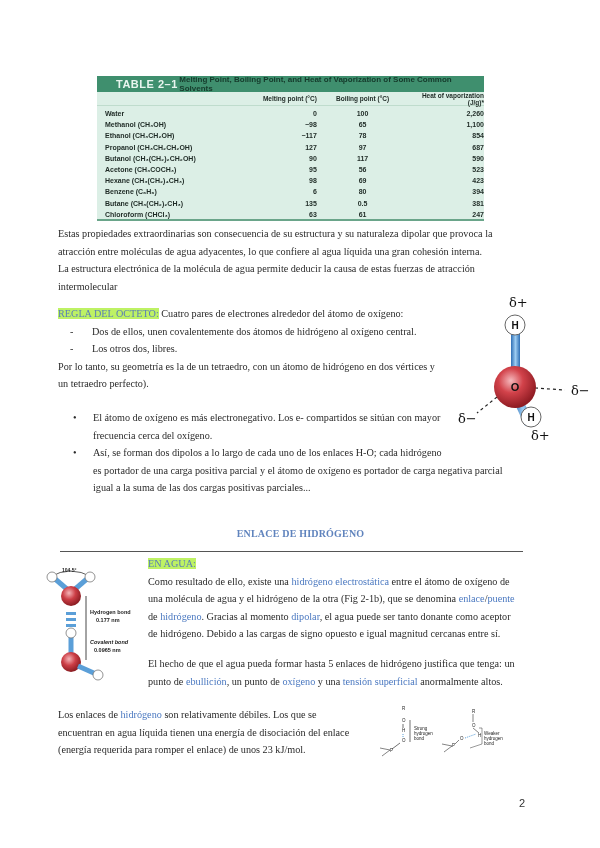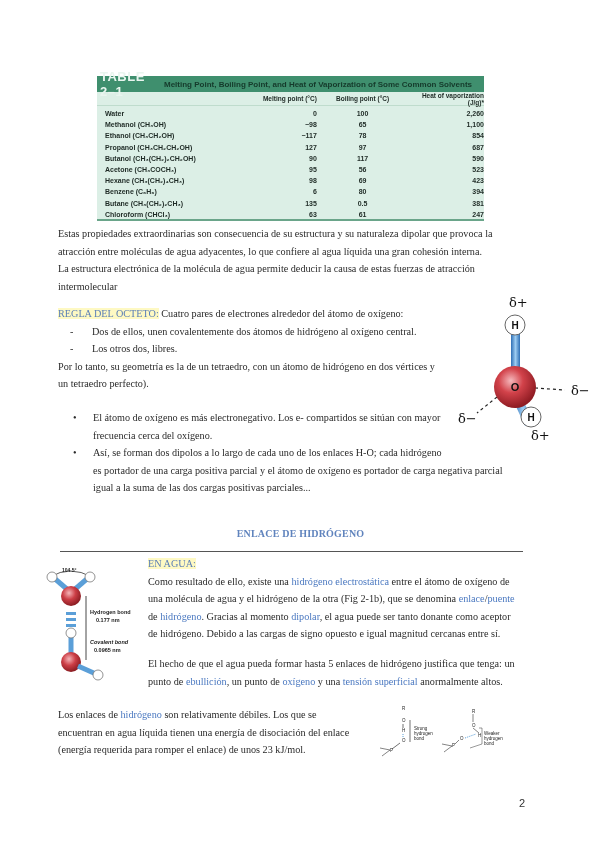--- a/index.html
+++ b/index.html
@@ -3,32 +3,32 @@
 <meta charset="utf-8">
 <style>
   html, body { margin:0; padding:0; background:#ffffff; }
   body { width:600px; height:848px; position:relative; overflow:hidden;
          font-family:"Liberation Serif", "DejaVu Serif", serif; color:#2a2a2a; }
   .abs { position:absolute; }
   
   .tbl { left:97px; top:76px; width:387px; height:145px; background:#dcefe6;
          font-family:"Liberation Sans", sans-serif; font-size:7px; color:#1e2a25; }
   .tbl-head { height:16px; background:#3f8f6e; display:flex; align-items:center; color:#e9f5ef; font-weight:bold; }
-  .tbl-num { width:64px; padding-left:3px; font-size:13px; letter-spacing:0.5px; }
-  .tbl-title { font-size:8px; color:#153a2b;text-align:center; }
+  .tbl-num { width:64px; padding-left:19px; font-size:11px; letter-spacing:0.5px; }
+  .tbl-title { font-size:8px; color:#153a2b; }
   .tbl-cols { display:flex; height:13px; align-items:center; border-bottom:1px solid #bfdccd; font-weight:bold; font-size:6.5px; }
   .tbl-row { display:flex; height:11.2px; align-items:center; font-weight:bold; }
   .c0 { width:120px; padding-left:8px; }
   .c1 { width:98px; text-align:right; padding-right:2px; }
   .c2 { width:60px; text-align:center; }
   .c3 { width:100px; text-align:right; }
   .tbl-bottom { position:absolute; left:0; right:0; bottom:0; height:2px; background:#6aa58a; }
   
   .p { font-size:10.2px; line-height:17.5px; }
-  .hl { background:#fef9c3; color:#5b7fb6; }
+  .hl { background:#bef264; color:#5b7fb6; }
   .lnk { color:#4a78c0; }
   .dash-item::before { content:"-"; position:absolute; left:-22px; }
   .dot-item::before { content:"•"; position:absolute; left:-20px; }
   .section-title { font-size:10px; font-weight:bold; color:#5f83bd; letter-spacing:0.2px; }
   .hr { height:1px; background:#555; }
   .pg { font-family:"Liberation Sans", sans-serif; font-size:11px; color:#333; }
 </style>
 </head>
 <body>
 

